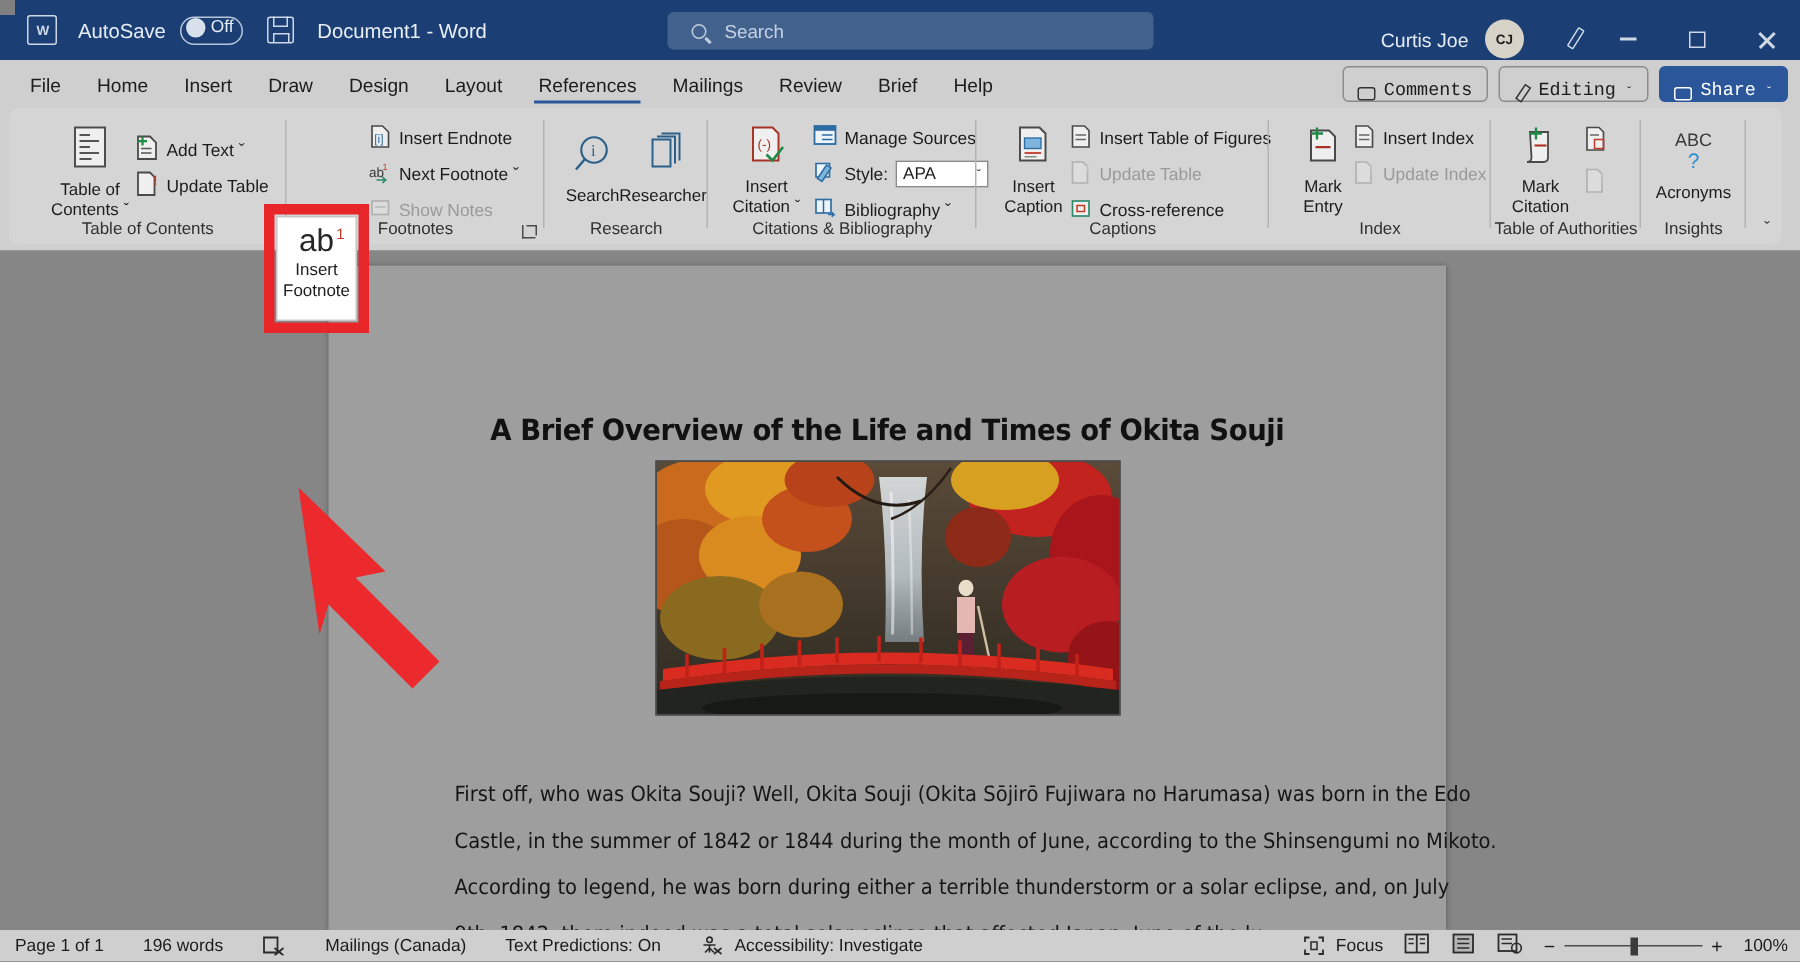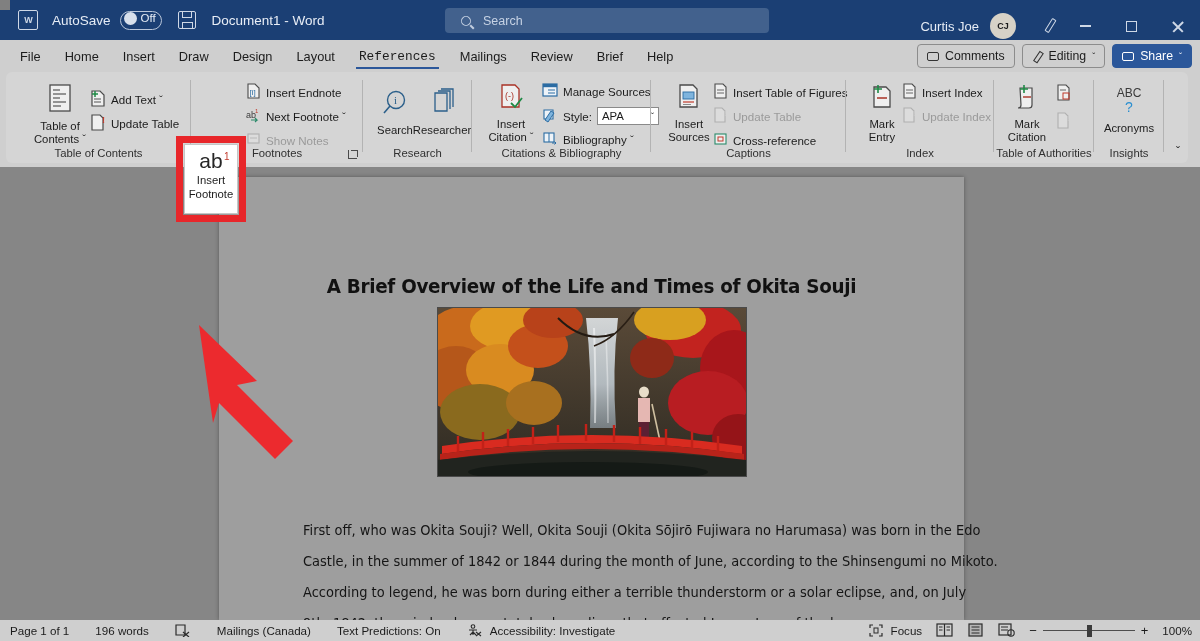--- a/index.html
+++ b/index.html
@@ -92,28 +92,28 @@
   
   #tabstrip {
     position:absolute; top:40px; left:0; width:1200px; height:32px;
     background:#cfcfcf; display:flex; align-items:center;
   }
   .tab {
     font-size:12.8px; color:#1c1c1c; padding:0 12px; height:30px;
     display:flex; align-items:center; position:relative;
   }
   .tab:first-child{ margin-left:8px; }
-  .tab.active { font-weight:normal;font-family:Liberation Mono, monospace; }
+  .tab.active { font-weight:normal; }
   .tab.active::after{
     content:""; position:absolute; left:9px; right:9px; bottom:2px; height:2px; background:#2b579a;
   }
   #tabstrip-right { position:absolute; right:8px; top:4px; display:flex; align-items:center; gap:7px; }
   .hdr-btn {
     height:24px; border:1px solid #8c8c8c; border-radius:4px; background:#cfcfcf;
-    display:flex; align-items:center; gap:6px; padding:0 9px; font-size:12.3px; color:#1c1c1c;
+    display:flex; align-items:flex-end; gap:6px; padding:0 9px; font-size:12.3px; color:#1c1c1c;font-family:Liberation Mono, monospace;
   }
   .hdr-btn.share { background:#2b579a; color:#fff; border-color:#2b579a; }
   .cmt-ico { width:12px; height:9px; border:1.3px solid #333; border-radius:2px; }
   .hdr-btn.share .cmt-ico { border-color:#fff; }
   .pen-ico { width:11px; height:11px; position:relative; }
   .pen-ico::before{ content:""; position:absolute; left:4px; top:0; width:2.5px; height:10px;
     border:1.2px solid #333; transform:rotate(34deg); }
   .chev { font-size:9px; line-height:1; }
 
   
@@ -445,21 +445,21 @@
       <div class="bigbtn" style="left:8px; top:12px; width:60px;">
         <span class="bigico">
           <svg width="26" height="28" viewBox="0 0 26 28">
             <path d="M4 1 h13 l4 4 v18 h-17 z" fill="#efefef" stroke="#4a4a4a" stroke-width="1.3"></path>
             <rect x="7" y="8" width="11" height="7" fill="#7fb4dd" stroke="#2b6ca3" stroke-width="0.9"></rect>
             <line x1="7" y1="18" x2="18" y2="18" stroke="#c0392b" stroke-width="1.2"></line>
             <line x1="7" y1="20.5" x2="15" y2="20.5" stroke="#888" stroke-width="1"></line>
           </svg>
         </span>
         <span>Insert</span>
-        <span>Sources</span>
+        <span>Caption</span>
       </div>
       <div class="smallrow" style="left:62px; top:11px;">
         <span>
           <svg width="15" height="16" viewBox="0 0 15 16">
             <path d="M2 1 h8 l3 3 v11 h-11 z" fill="#efefef" stroke="#4a4a4a" stroke-width="1.1"></path>
             <line x1="4" y1="7" x2="11" y2="7" stroke="#666" stroke-width="1"></line>
             <line x1="4" y1="10" x2="11" y2="10" stroke="#666" stroke-width="1"></line>
           </svg>
         </span>
         <span>Insert Table of Figures</span>

